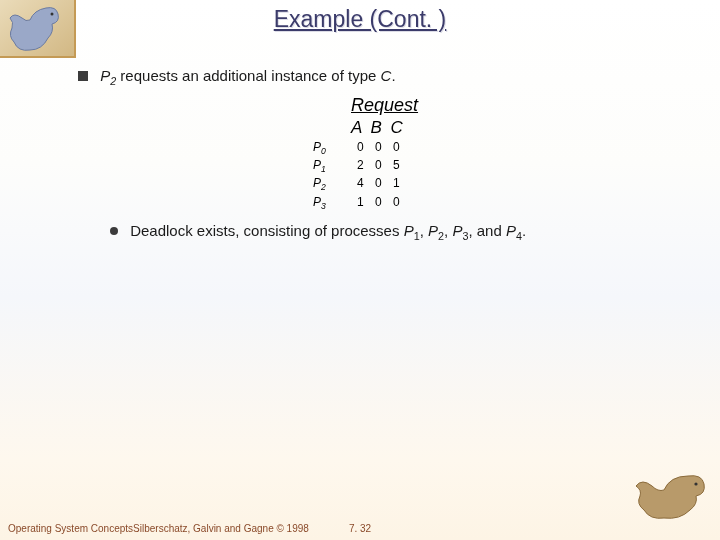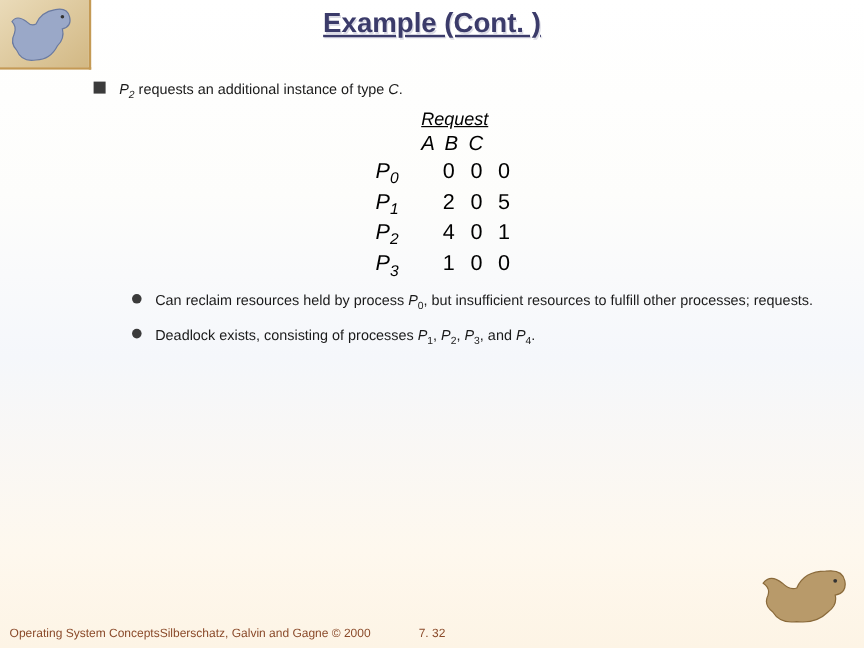--- a/index.html
+++ b/index.html
@@ -26,21 +26,21 @@
     width: 60px; height: 54px;
   }
   .logo-br {
     position: absolute;
     right: 8px; bottom: 20px;
     width: 80px; height: 50px;
   }
   h1.title {
     text-align: center;
     font-size: 23px;
-    font-weight: bold;
+    font-weight: normal;
     color: #3b3b6a;
     padding-top: 6px;
     text-decoration: underline;
     text-shadow: 1px 1px 0 #dcdce6;
   }
   .content {
     position: absolute;
     top: 66px;
     left: 78px;
     right: 30px;
@@ -56,50 +56,50 @@
   .bullet-disc {
     display: inline-block;
     width: 8px; height: 8px;
     background: #3b3b3b;
     border-radius: 50%;
     margin-right: 8px;
     position: relative;
     top: -1px;
   }
   .line {
-    font-size: 12px;
+    font-size: 15px;
     color: #1a1a1a;
     margin-bottom: 6px;
     line-height: 1.35;
   }
   .sub { vertical-align: sub; font-size: 0.72em; }
   .em { font-style: italic; }
   .table-wrap {
     margin-left: 235px;
     margin-top: 2px;
     margin-bottom: 10px;
   }
   .table-wrap .hdr {
-    font-size: 15px;
+    font-size: 18px;
     text-decoration: underline;
     font-style: italic;
     margin-left: 38px;
     margin-bottom: 2px;
   }
   .table-wrap .colh {
     font-size: 17px;
     font-style: italic;
     margin-left: 38px;
     letter-spacing: 2px;
     margin-bottom: 2px;
   }
   .row {
-    font-size: 18px;
+    font-size: 12px;
     display: flex;
-    gap: 30px;
+    gap: 18px;
     margin-bottom: 2px;
   }
   .row .p { font-style: italic; width: 26px; }
   .row .v { letter-spacing: 4px; }
   .sublist {
     margin-left: 32px;
     margin-top: 6px;
   }
   .sublist .line { margin-bottom: 10px; }
   .footer {
@@ -152,32 +152,28 @@
     <div class="row">
       <span class="p"><span class="em">P</span><span class="sub">3</span></span>
       <span class="v">1 0 0</span>
     </div>
   </div>
 
 
   <div class="sublist">
     <div class="line">
       <span class="bullet-disc"></span>
-      <span>Can reclaim resources held by process </span><span class="em">P</span><span class="sub">0</span><span>, but insufficient resources to fulfill other processes; requests.</span>
-    </div>
-    <div class="line">
-      <span class="bullet-disc"></span>
       <span>Deadlock exists, consisting of processes </span><span class="em">P</span><span class="sub">1</span><span>, </span><span class="em">P</span><span class="sub">2</span><span>, </span><span class="em">P</span><span class="sub">3</span><span>, and </span><span class="em">P</span><span class="sub">4</span><span>.</span>
     </div>
   </div>
 
 </div>
 
 <svg class="logo-br" viewBox="0 0 80 50">
   <path d="M56 6 Q70 4 72 14 Q74 24 64 26 Q66 34 58 40 Q48 50 32 48 Q18 50 12 40 Q4 34 8 26 Q10 20 4 16 Q10 8 20 16 Q26 22 32 20 Q38 6 56 6 Z" fill="#b89a6a" stroke="#8a6a3a" stroke-width="1"></path>
   <circle cx="64" cy="14" r="1.6" fill="#333"></circle>
 </svg>
 
 <div class="footer">
   <span class="left">Operating System Concepts</span>
   <span class="mid">7. 32</span>
-  <span class="right">Silberschatz, Galvin and Gagne © 2000</span>
+  <span class="right">Silberschatz, Galvin and Gagne © 1998</span>
 </div>
 
 </body></html>

